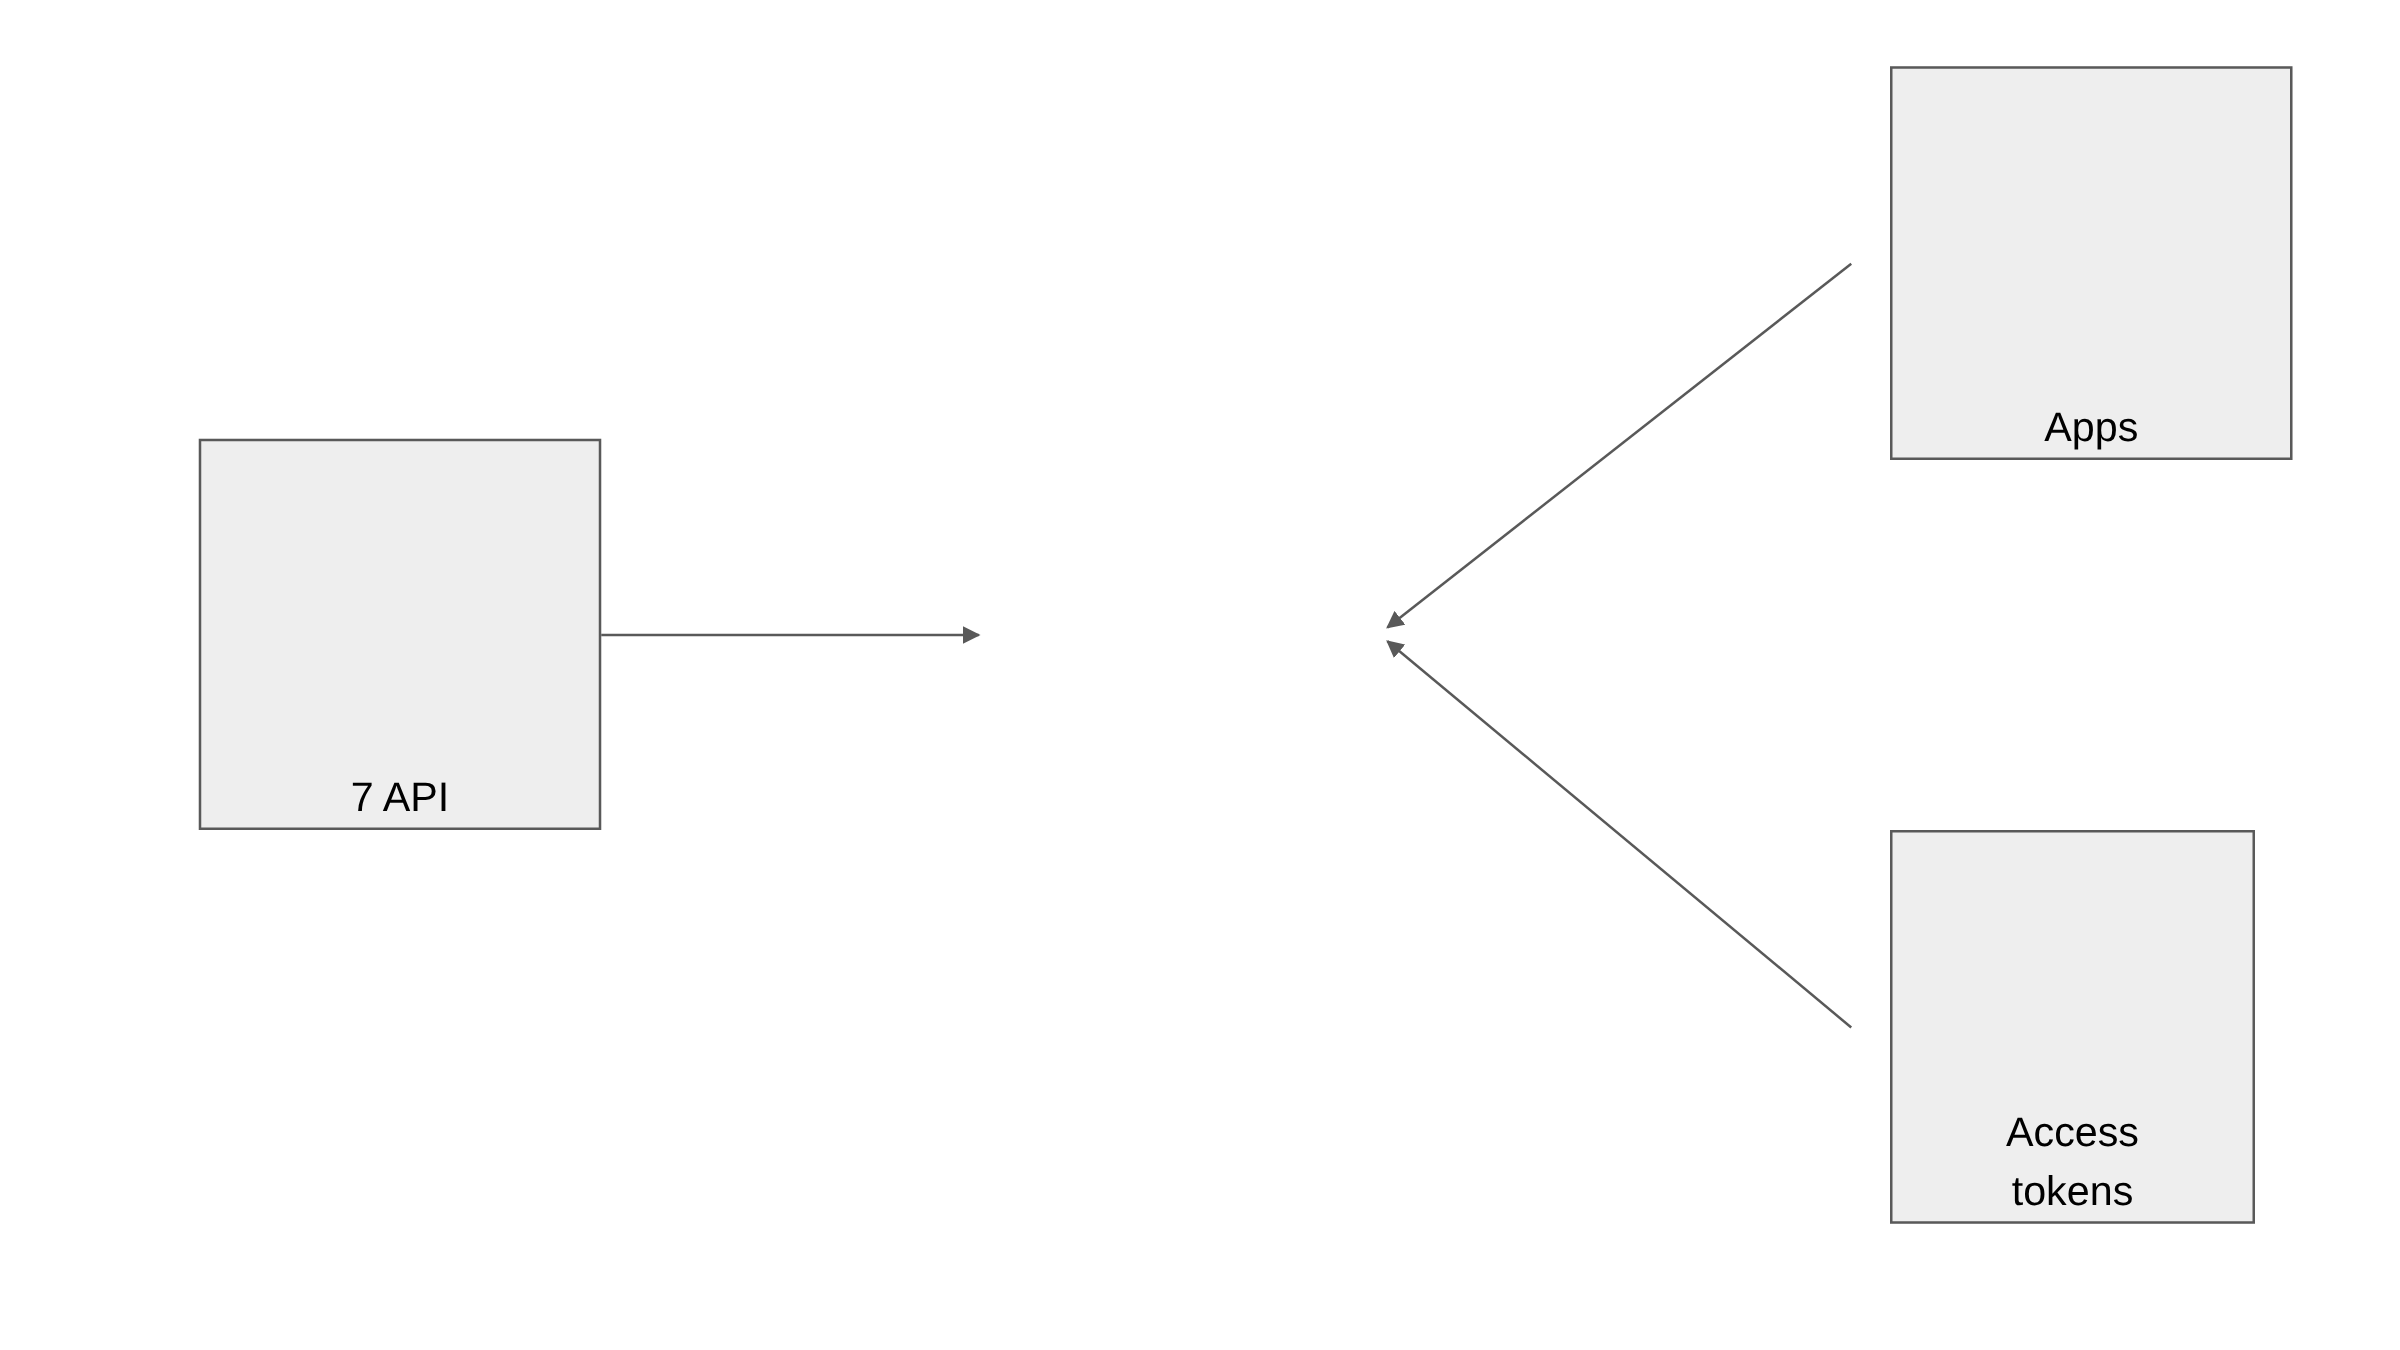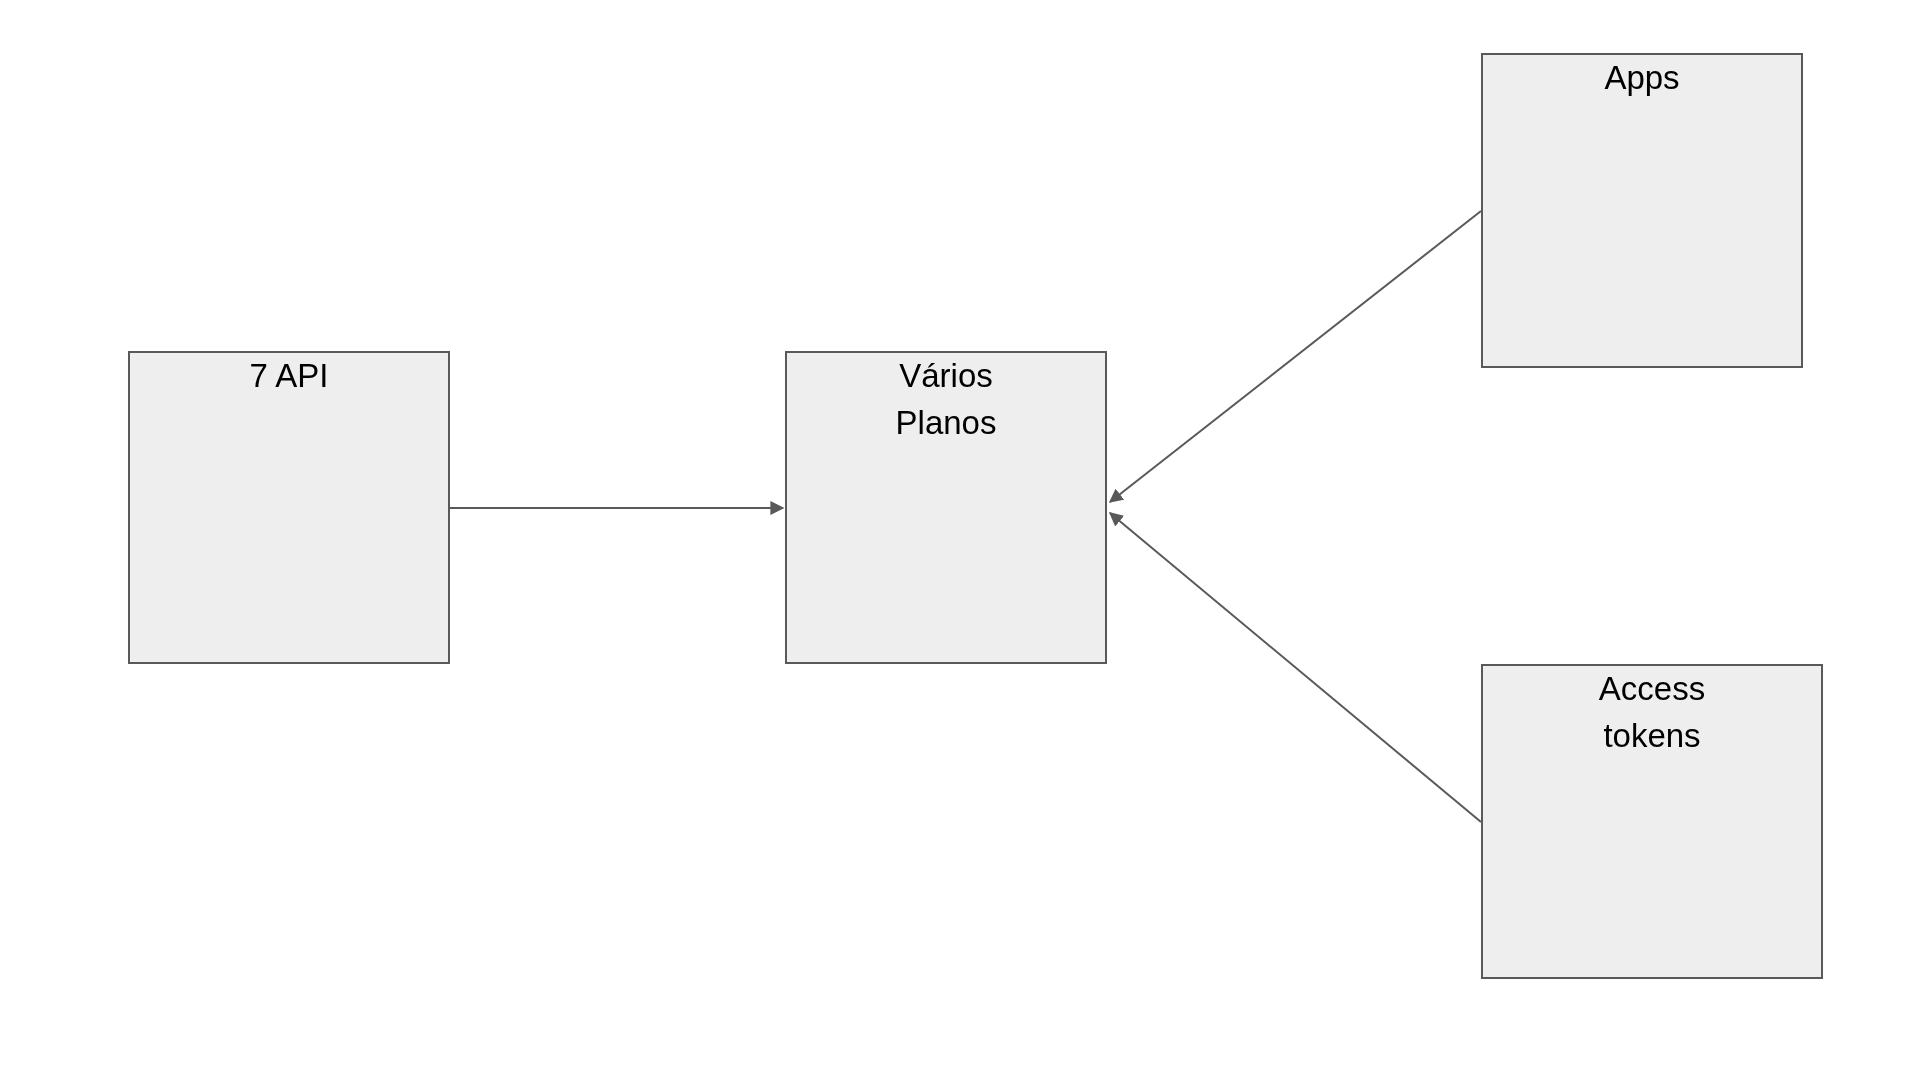--- a/index.html
+++ b/index.html
@@ -29,34 +29,35 @@
   .connector-layer line {
     stroke: var(--connector);
     stroke-width: 2;
   }
   .arrowhead-path { fill: var(--connector); }
   .node {
     position: absolute;
     background: var(--node-fill);
     border: 2px solid var(--node-border);
     display: flex;
-    align-items: flex-start;
+    align-items: flex-end;
     justify-content: center;
     text-align: center;
+    margin-left: 31px;
   }
   .node .label {
     font-size: 33px;
     line-height: 1.42;
     color: var(--text);
     white-space: pre-line;
   }
   .node-api    { left: 128px;  top: 351px; width: 322px; height: 313px; }
   .node-planos { left: 785px;  top: 351px; width: 322px; height: 313px; }
   .node-apps   { left: 1481px; top: 53px;  width: 322px; height: 315px; }
-  .node-tokens { left: 1481px; top: 664px; width: 342px; height: 315px; }
+  .node-tokens { left: 1481px; top: 664px; width: 292px; height: 315px; }
 </style>
 </head>
 <body>
 
 <div class="canvas">
 
   <svg class="connector-layer" viewBox="0 0 1920 1080" xmlns="http://www.w3.org/2000/svg">
     <defs>
       <marker id="arrow" viewBox="0 0 10 10" refX="9" refY="5" markerWidth="7" markerHeight="7" orient="auto-start-reverse">
         <path class="arrowhead-path" d="M 0 0 L 10 5 L 0 10 z"></path>
@@ -64,24 +65,20 @@
     </defs>
     <line x1="450" y1="508" x2="783" y2="508" marker-end="url(#arrow)"></line>
     <line x1="1481" y1="211" x2="1110" y2="502" marker-end="url(#arrow)"></line>
     <line x1="1481" y1="822" x2="1110" y2="513" marker-end="url(#arrow)"></line>
   </svg>
 
   <div class="node node-api">
     <span class="label">7 API</span>
   </div>
 
-  <div class="node node-planos">
-    <span class="label">Vários
-Planos</span>
-  </div>
 
   <div class="node node-apps">
     <span class="label">Apps</span>
   </div>
 
   <div class="node node-tokens">
     <span class="label">Access
 tokens</span>
   </div>
 

